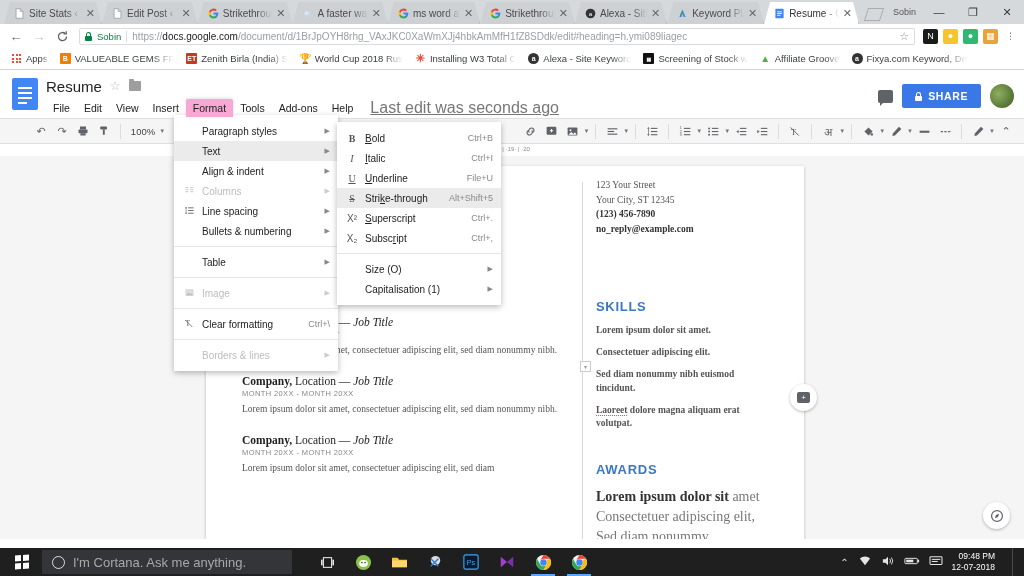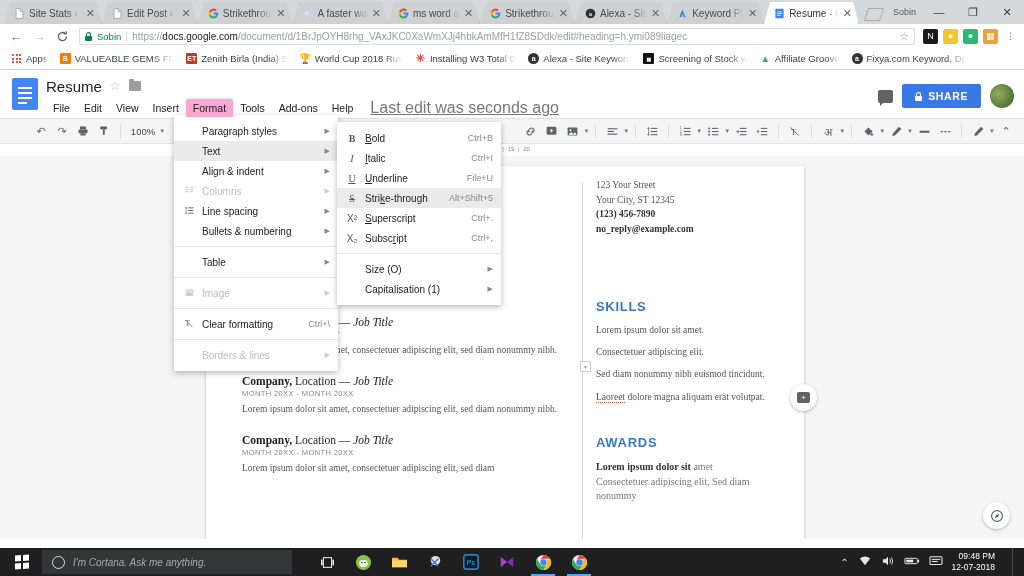--- a/index.html
+++ b/index.html
@@ -117,31 +117,31 @@
   .page { position: absolute; left: 206px; top: 10px; width: 598px; height: 480px; background: #fff;
           box-shadow: 0 1px 3px rgba(0,0,0,.25); }
   .page-inner { padding: 22px 36px; position: relative; height: 100%; }
   .col-left { position: absolute; left: 36px; top: 150px; width: 330px; }
   .col-right { position: absolute; left: 390px; top: 12px; width: 170px; }
   .divider { position: absolute; left: 376px; top: 16px; bottom: 0; width: 1px; background: #d8d8d8; }
 
   .addr { font-family: "Liberation Serif", serif; font-size: 9.5px; color: #555; line-height: 1.55; }
   .addr .b { font-weight: bold; color: #333; }
   .sec-head { font-size: 13px; font-weight: bold; color: #3b78c4; letter-spacing: .7px; margin: 0 0 10px; }
-  .skill { font-family: "Liberation Serif", serif; font-size: 9.5px; color: #555; line-height: 1.4; margin-bottom: 9px; }
+  .skill { font-family: "Liberation Serif", serif; font-size: 9.5px; color: #555; line-height: 1.4; margin-bottom: 9px; font-weight: bold; }
   .squiggle { border-bottom: 1.5px dotted #e05a4f; }
 
   .job-title { font-family: "Liberation Serif", serif; font-size: 11.5px; color: #222; margin-bottom: 2px; }
   .job-title .co { font-weight: bold; }
   .job-title .jt { font-style: italic; }
   .job-date { font-size: 7.5px; color: #888; letter-spacing: .4px; margin-bottom: 5px; }
   .job-desc { font-family: "Liberation Serif", serif; font-size: 9.5px; color: #555;
               line-height: 1.45; margin-bottom: 17px; }
 
-  .awards-body { font-family: "Liberation Serif", serif; font-size: 10px; color: #777; line-height: 1.45; }
+  .awards-body { font-family: "Liberation Serif", serif; font-size: 14px; color: #777; line-height: 1.45; }
   .awards-body .b { font-weight: bold; color: #333; }
 
   .para-handle { position: absolute; left: 580px; top: 205px; width: 11px; height: 11px;
                  border: 1px solid #ccc; background: #fff; display: flex; align-items: center;
                  justify-content: center; font-size: 6px; color: #999; }
   .add-cmt { position: absolute; left: 790px; top: 228px; width: 27px; height: 27px; border-radius: 50%;
              background: #fff; box-shadow: 0 1px 3px rgba(0,0,0,.28); display: flex;
              align-items: center; justify-content: center; }
   .add-cmt-ico { width: 13px; height: 11px; background: #5f6368; border-radius: 2px; position: relative;
                  display: flex; align-items: center; justify-content: center; color: #fff; font-size: 8px;
@@ -171,21 +171,21 @@
 
   
   .taskbar { height: 28px; background: #1f1f1f; display: flex; align-items: center; padding: 0 2px; }
   .winbtn { width: 40px; height: 28px; display: flex; align-items: center; justify-content: center; }
   .wingrid { display: grid; grid-template-columns: 6px 6px; grid-template-rows: 6px 6px; gap: 1.5px;
              transform: skewY(-4deg); }
   .wingrid s { background: #fff; display: block; }
   .cortana { width: 250px; height: 24px; background: #333538; display: flex; align-items: center;
              gap: 8px; padding: 0 10px; }
   .cortana-ring { width: 13px; height: 13px; border: 1.8px solid #ddd; border-radius: 50%; flex: 0 0 13px; }
-  .cortana-txt { font-size: 10px; color: #a8a8a8; white-space: nowrap; font-style: italic; }
+  .cortana-txt { font-size: 13px; color: #a8a8a8; white-space: nowrap; }
   .tasks { display: flex; align-items: center; gap: 2px; margin-left: 18px; }
   .task { width: 34px; height: 28px; display: flex; align-items: center; justify-content: center;
           position: relative; }
   .task.run::after { content:""; position:absolute; bottom:0; left:5px; right:5px; height:2px;
                      background:#58a6ff; }
   .tray { margin-left: auto; display: flex; align-items: center; gap: 9px; padding-right: 6px; color: #e6e6e6; }
   .tray span { font-size: 10px; }
   .clock { text-align: right; font-size: 8.5px; line-height: 1.25; color: #fff; padding-right: 8px; }
   .tray-edge { width: 4px; height: 28px; border-left: 1px solid #4a4a4a; }
 </style>

